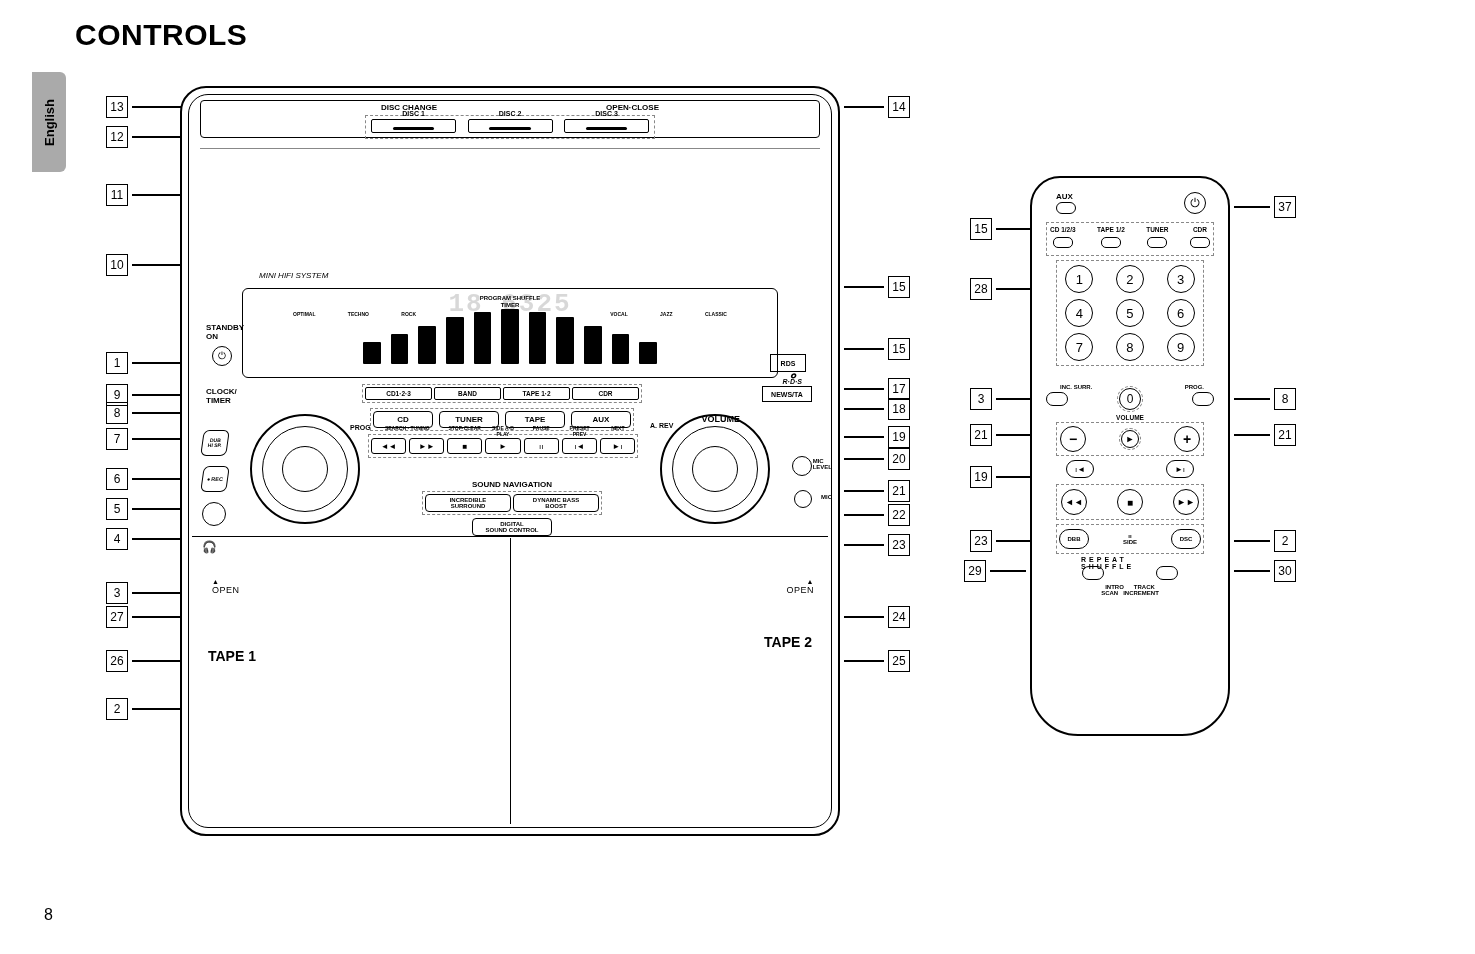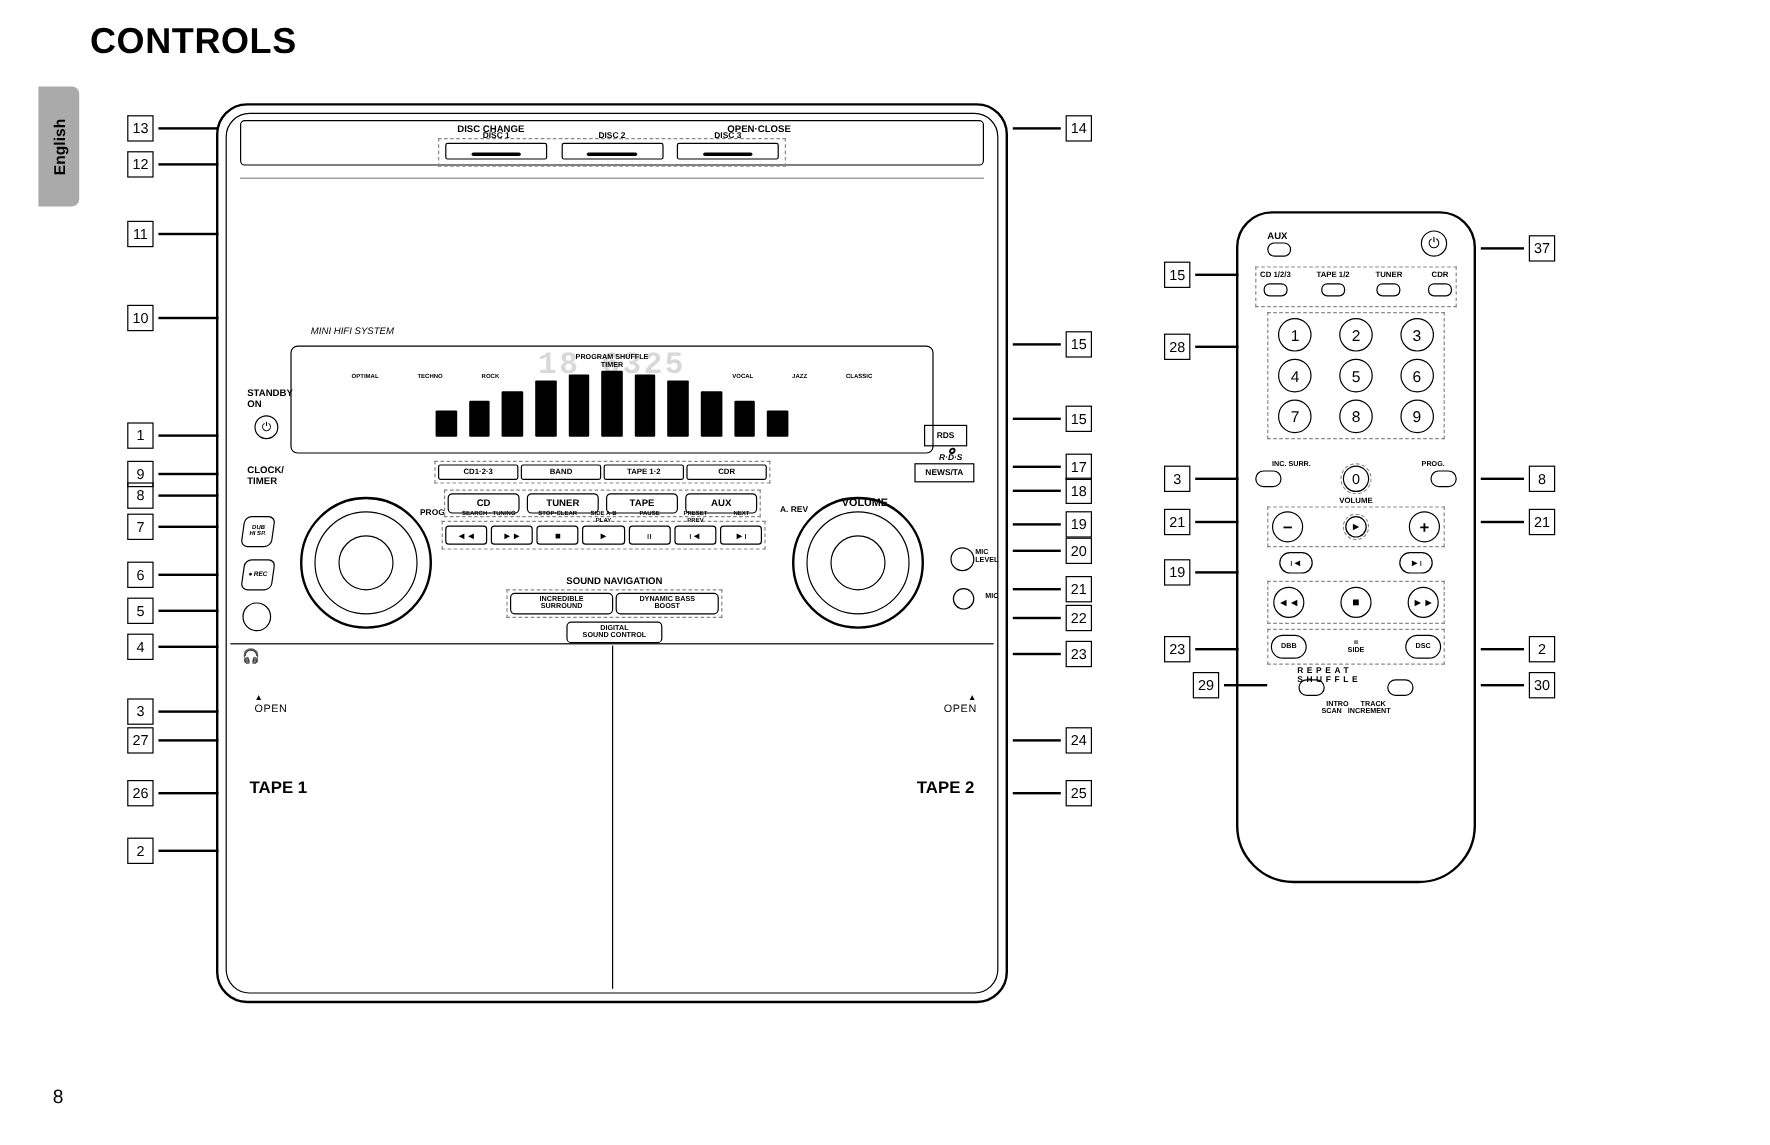--- a/index.html
+++ b/index.html
@@ -99,21 +99,21 @@
     .mic-t{position:absolute; top:406px; right:6px; font-size:6px; font-weight:bold;}
     
     .open1{position:absolute; top:490px; left:30px; font-size:9px; letter-spacing:0.5px;}
     .open1::before{content:"▲"; display:block; font-size:7px;}
     .open2{position:absolute; top:490px; right:24px; font-size:9px; letter-spacing:0.5px; text-align:right;}
     .open2::before{content:"▲"; display:block; font-size:7px; text-align:right;}
     
     .deck-div{position:absolute; top:448px; left:10px; right:10px; height:1px; background:#000;}
     .deck-div2{position:absolute; top:450px; bottom:10px; left:50%; width:1px; background:#000;}
     .deck1 { position:absolute; bottom: 170px; left: 26px; font-size:14px; font-weight:900;}
-    .deck2 { position:absolute; bottom: 170px; right: 26px; font-size:14px; font-weight:900;}
+    .deck2 { position:absolute; bottom: 184px; right: 26px; font-size:14px; font-weight:900;}
     
     
     .remote { position: absolute; top: 176px; left: 1030px; width: 200px; height: 560px; border: 2.5px solid #000; border-radius: 30px 30px 48px 48px; background: #fff; }
     .r-aux { position:absolute; top:14px; left:24px; font-size:8px; font-weight:bold;}
     .r-aux-btn { width:20px; height:12px; border:1.5px solid #000; border-radius:6px; margin-top:1px;}
     .r-pwr { position:absolute; top:14px; right:22px; width:22px; height:22px; border:1.5px solid #000; border-radius:50%; display:flex; align-items:center; justify-content:center; font-size:12px;}
     
     .r-src { position:absolute; top:44px; left:14px; right:14px; border:1.5px dashed #888; padding:3px; display:flex; justify-content:space-between;}
     .r-src-btn{ text-align:center;}
     .r-src-btn div{ font-size:6.5px; font-weight:bold; margin-bottom:1px;}
@@ -486,21 +486,21 @@
       <div class="lead" style="width: 36px;"></div>
     </div>
     <div class="callout" style="top: 466px; left: 970px;">
       <div class="num">19</div>
       <div class="lead" style="width: 36px;"></div>
     </div>
     <div class="callout" style="top: 530px; left: 970px;">
       <div class="num">23</div>
       <div class="lead" style="width: 36px;"></div>
     </div>
-    <div class="callout" style="top: 560px; left: 970px; padding-left: 24px;">
+    <div class="callout" style="top: 560px; left: 940px; padding-left: 24px;">
       <div class="num">29</div>
       <div class="lead" style="width: 36px;"></div>
     </div>
   </div>
 <div id="rcl-right">
     <div class="callout right" style="top: 196px; left: 1234px;">
       <div class="num">37</div>
       <div class="lead" style="width: 36px;"></div>
     </div>
     <div class="callout right" style="top: 388px; left: 1234px;">

